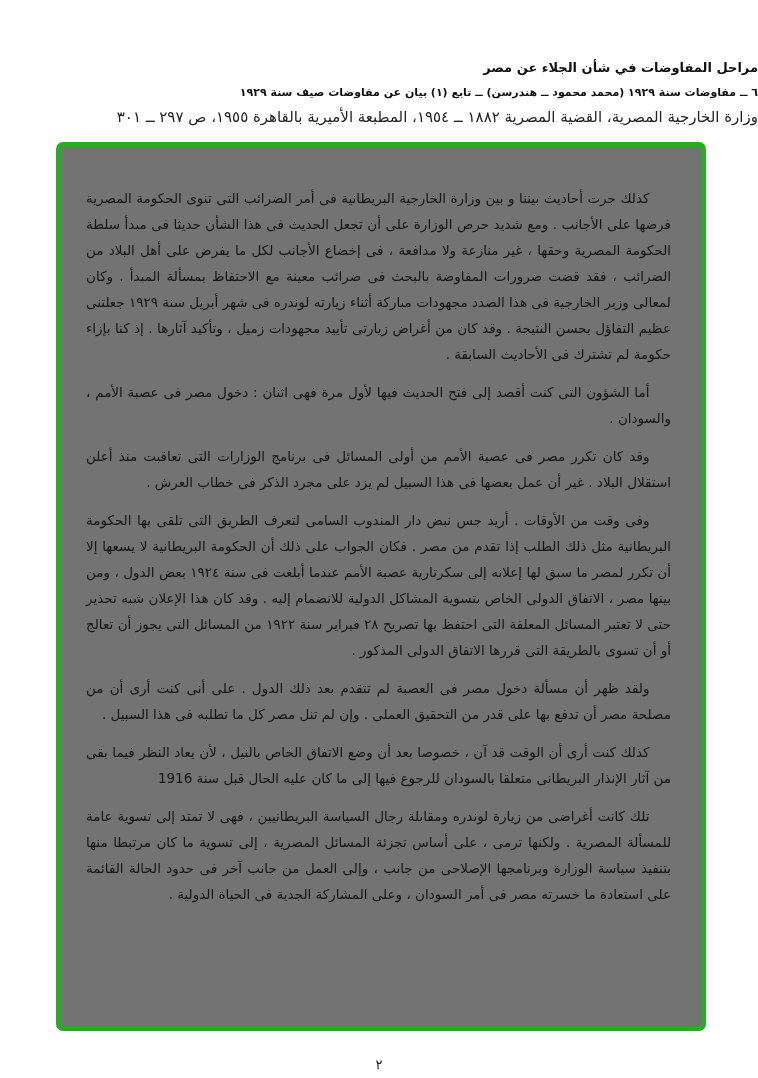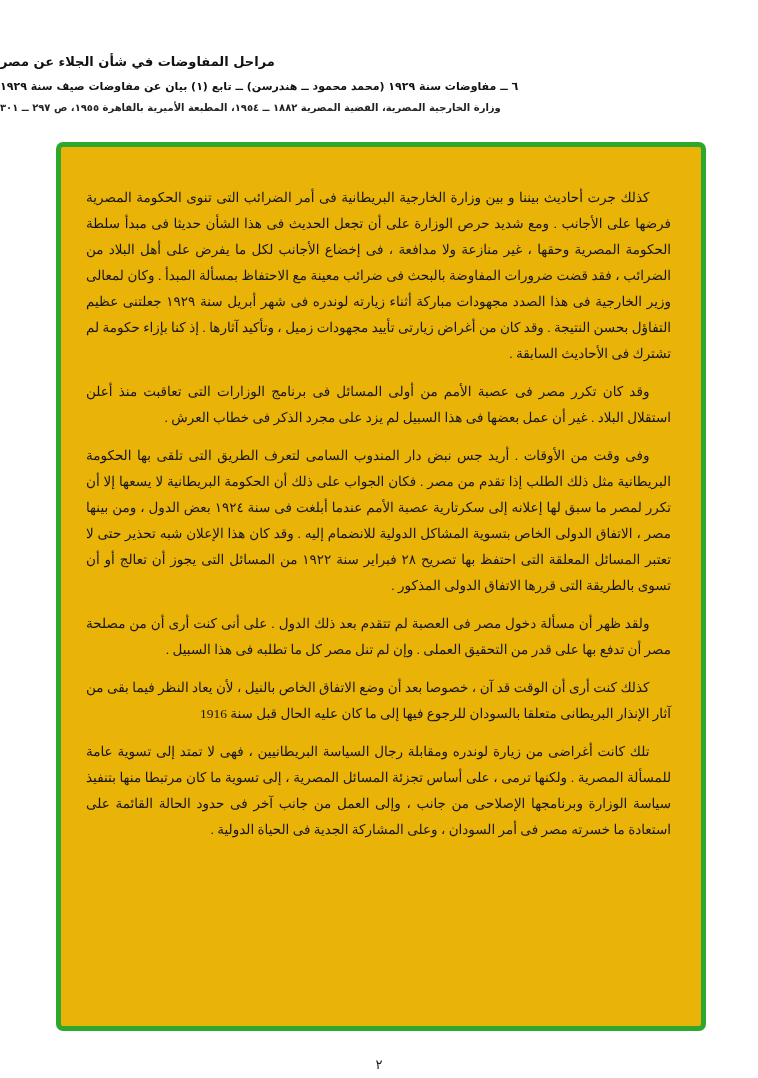--- a/index.html
+++ b/index.html
@@ -10,53 +10,52 @@
   .page {
     position: relative;
     width: 758px;
     height: 1078px;
     background: #ffffff;
     font-family: "DejaVu Sans", sans-serif;
     overflow: hidden;
   }
   .header {
     position: absolute;
-    top: 54px;
+    top: 60px;
     left: 0;
     right: 0;
-    text-align: left;
+    text-align: right;
     direction: rtl;
     color: #111111;
   }
   .header-line1 {
     font-size: 13px;
     font-weight: bold;
     margin-bottom: 11px;
   }
   .header-line2 {
     font-size: 11px;
     font-weight: bold;
     margin-bottom: 9px;
   }
   .header-line3 {
-    font-size: 10px;
-    font-weight: bold;
+    font-size: 15px;
+    font-weight: normal;
     color: #222222;
   }
   .green-frame {
     position: absolute;
     left: 56px;
     top: 142px;
     width: 640px;
     height: 879px;
     border: 5px solid var(--frame-color, #2da82d);
     border-radius: 7px;
-    background: #eab308;
+    background: #737373;
     box-sizing: content-box;
-    font-family: Liberation Serif, serif;
   }
   .body-text {
     position: absolute;
     top: 38px;
     right: 30px;
     width: 585px;
     direction: rtl;
     text-align: justify;
     font-size: 13.5px;
     line-height: 26px;
@@ -84,20 +83,21 @@
 
   <div class="header">
     <div class="header-line1">مراحل المفاوضات في شأن الجلاء عن مصر</div>
     <div class="header-line2">٦ ــ مفاوضات سنة ١٩٢٩ (محمد محمود ــ هندرسن) ــ تابع (١) بيان عن مفاوضات صيف سنة ١٩٢٩</div>
     <div class="header-line3">وزارة الخارجية المصرية، القضية المصرية ١٨٨٢ ــ ١٩٥٤، المطبعة الأميرية بالقاهرة ١٩٥٥، ص ٢٩٧ ــ ٣٠١</div>
   </div>
 
   <div class="green-frame">
     <div class="body-text">
         <p>كذلك جرت أحاديث بيننا و بين وزارة الخارجية البريطانية فى أمر الضرائب التى تنوى الحكومة المصرية فرضها على الأجانب . ومع شديد حرص الوزارة على أن تجعل الحديث فى هذا الشأن حديثا فى مبدأ سلطة الحكومة المصرية وحقها ، غير منازعة ولا مدافعة ، فى إخضاع الأجانب لكل ما يفرض على أهل البلاد من الضرائب ، فقد قضت ضرورات المفاوضة بالبحث فى ضرائب معينة مع الاحتفاظ بمسألة المبدأ . وكان لمعالى وزير الخارجية فى هذا الصدد مجهودات مباركة أثناء زيارته لوندره فى شهر أبريل سنة ١٩٢٩ جعلتنى عظيم التفاؤل بحسن النتيجة . وقد كان من أغراض زيارتى تأييد مجهودات زميل ، وتأكيد آثارها . إذ كنا بإزاء حكومة لم تشترك فى الأحاديث السابقة .</p>
+        <p>أما الشؤون التى كنت أقصد إلى فتح الحديث فيها لأول مرة فهى اثنان : دخول مصر فى عصبة الأمم ، والسودان .</p>
         <p>وقد كان تكرر مصر فى عصبة الأمم من أولى المسائل فى برنامج الوزارات التى تعاقبت منذ أعلن استقلال البلاد . غير أن عمل بعضها فى هذا السبيل لم يزد على مجرد الذكر فى خطاب العرش .</p>
         <p>وفى وقت من الأوقات . أريد جس نبض دار المندوب السامى لتعرف الطريق التى تلقى بها الحكومة البريطانية مثل ذلك الطلب إذا تقدم من مصر . فكان الجواب على ذلك أن الحكومة البريطانية لا يسعها إلا أن تكرر لمصر ما سبق لها إعلانه إلى سكرتارية عصبة الأمم عندما أبلغت فى سنة ١٩٢٤ بعض الدول ، ومن بينها مصر ، الاتفاق الدولى الخاص بتسوية المشاكل الدولية للانضمام إليه . وقد كان هذا الإعلان شبه تحذير حتى لا تعتبر المسائل المعلقة التى احتفظ بها تصريح ٢٨ فبراير سنة ١٩٢٢ من المسائل التى يجوز أن تعالج أو أن تسوى بالطريقة التى قررها الاتفاق الدولى المذكور .</p>
         <p>ولقد ظهر أن مسألة دخول مصر فى العصبة لم تتقدم بعد ذلك الدول . على أنى كنت أرى أن من مصلحة مصر أن تدفع بها على قدر من التحقيق العملى . وإن لم تنل مصر كل ما تطلبه فى هذا السبيل .</p>
         <p>كذلك كنت أرى أن الوقت قد آن ، خصوصا بعد أن وضع الاتفاق الخاص بالنيل ، لأن يعاد النظر فيما بقى من آثار الإنذار البريطانى متعلقا بالسودان للرجوع فيها إلى ما كان عليه الحال قبل سنة 1916</p>
         <p>تلك كانت أغراضى من زيارة لوندره ومقابلة رجال السياسة البريطانيين ، فهى لا تمتد إلى تسوية عامة للمسألة المصرية . ولكنها ترمى ، على أساس تجزئة المسائل المصرية ، إلى تسوية ما كان مرتبطا منها بتنفيذ سياسة الوزارة وبرنامجها الإصلاحى من جانب ، وإلى العمل من جانب آخر فى حدود الحالة القائمة على استعادة ما خسرته مصر فى أمر السودان ، وعلى المشاركة الجدية فى الحياة الدولية .</p>
       </div>
   </div>
 
   <div class="footer">٢</div>
 

